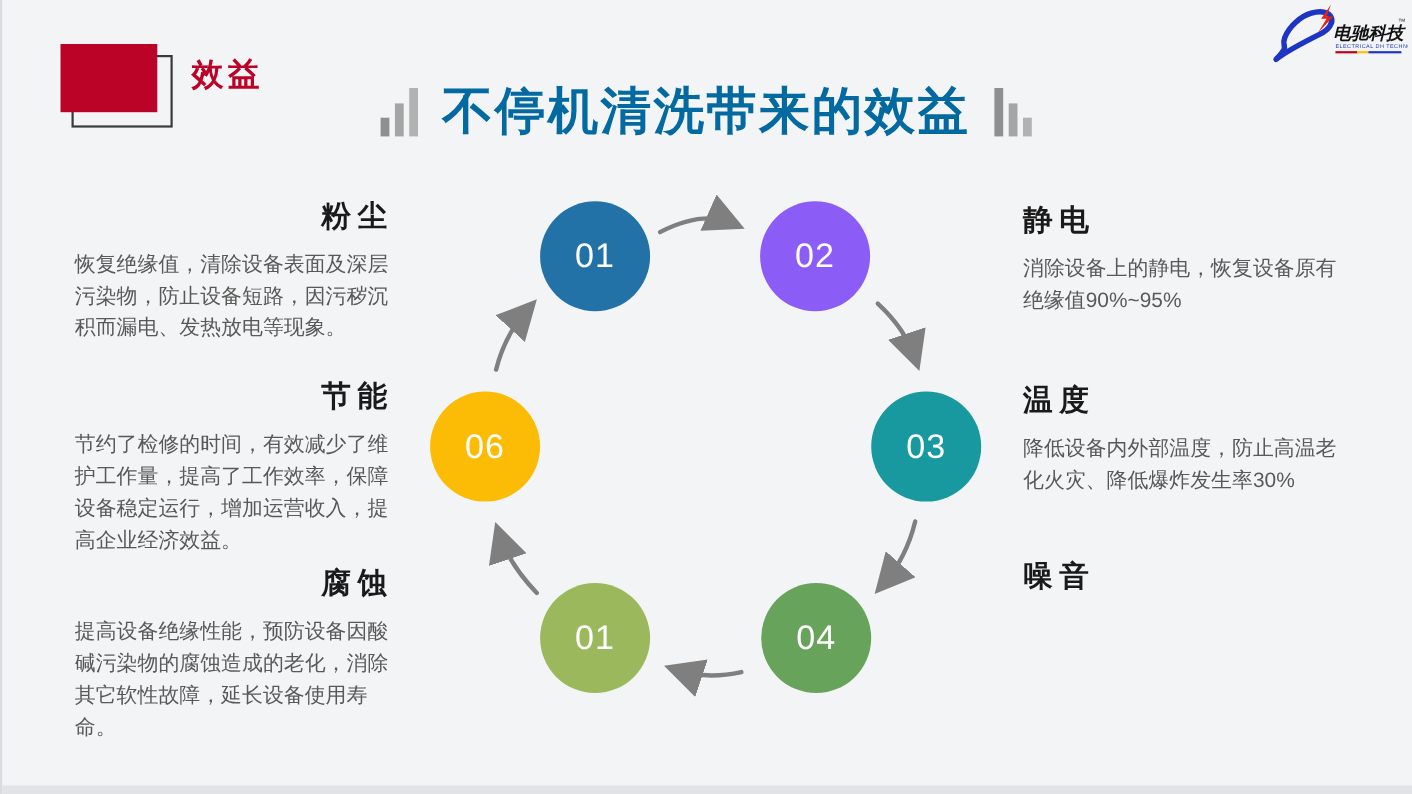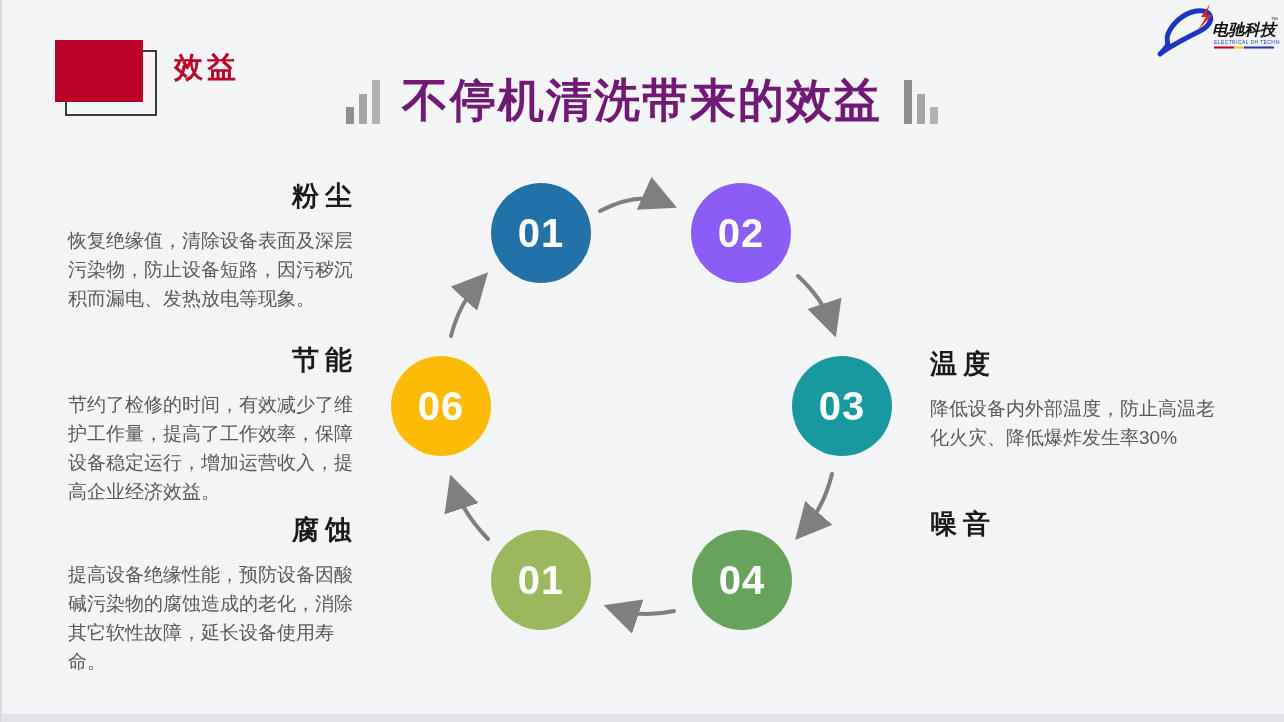--- a/index.html
+++ b/index.html
@@ -9,37 +9,37 @@
     font-family:"Liberation Sans","DejaVu Sans",sans-serif;
     border-left:2px solid #d9dbde;
   }
   .bottom-edge{position:absolute;left:0;right:0;bottom:0;height:8px;background:#E1E3E6;}
 
   
   .accent-outline{position:absolute;left:63px;top:50px;width:88px;height:62px;border:2px solid #3a3a3a;background:transparent;}
   .accent-box{position:absolute;left:53px;top:40px;width:88px;height:62px;background:#BB0328;}
   .section-label{position:absolute;left:172px;top:48px;font-size:29px;font-weight:700;color:#BB0328;letter-spacing:4px;}
   .main-title{position:absolute;left:330px;top:70px;width:620px;display:flex;align-items:center;justify-content:center;gap:22px;}
-  .main-title h1{margin:0;font-size:46px;font-weight:800;color:#701a75;letter-spacing:2px;white-space:nowrap;}
+  .main-title h1{margin:0;font-size:46px;font-weight:800;color:#0369a1;letter-spacing:2px;white-space:nowrap;}
   .bars{display:flex;align-items:flex-end;gap:5px;height:46px;}
   .bars i{display:block;width:8px;background:#A5A5A5;}
   .bars.up i:nth-child(1){height:17px;background:#8F8F8F;}
   .bars.up i:nth-child(2){height:30px;}
   .bars.up i:nth-child(3){height:44px;background:#B2B2B2;}
   .bars.down i:nth-child(1){height:44px;background:#8F8F8F;}
   .bars.down i:nth-child(2){height:30px;}
   .bars.down i:nth-child(3){height:17px;background:#B2B2B2;}
 
   
   .logo{position:absolute;right:6px;top:4px;width:126px;height:54px;}
 
   
   .node{position:absolute;width:100px;height:100px;border-radius:50%;
         display:flex;align-items:center;justify-content:center;
-        color:#fff;font-size:40px;font-weight:700;letter-spacing:1px;}
+        color:#fff;font-size:31px;font-weight:400;letter-spacing:1px;}
   .n1{left:489px;top:183px;}
   .n2{left:689px;top:183px;}
   .n3{left:790px;top:356px;}
   .n4{left:690px;top:530px;}
   .n5{left:489px;top:530px;}
   .n6{left:389px;top:356px;}
   .arrows{position:absolute;left:0;top:0;pointer-events:none;}
 
   
   .section{position:absolute;}
@@ -120,20 +120,24 @@
   </div>
   <div class="section sec-left s0">
     <h3>粉尘</h3>
     <p>恢复绝缘值，清除设备表面及深层污染物，防止设备短路，因污秽沉积而漏电、发热放电等现象。</p>
   </div>
   <div class="section sec-left s2">
     <h3>腐蚀</h3>
     <p>提高设备绝缘性能，预防设备因酸碱污染物的腐蚀造成的老化，消除其它软性故障，延长设备使用寿命。</p>
   </div>
 
+  <div class="section sec-right s3">
+    <h3>静电</h3>
+    <p>消除设备上的静电，恢复设备原有绝缘值90%~95%</p>
+  </div>
   <div class="section sec-right s4">
     <h3>温度</h3>
     <p>降低设备内外部温度，防止高温老化火灾、降低爆炸发生率30%</p>
   </div>
   <div class="section sec-right s5">
     <h3>噪音</h3>
   </div>
 
   <div class="bottom-edge"></div>
 </div>

